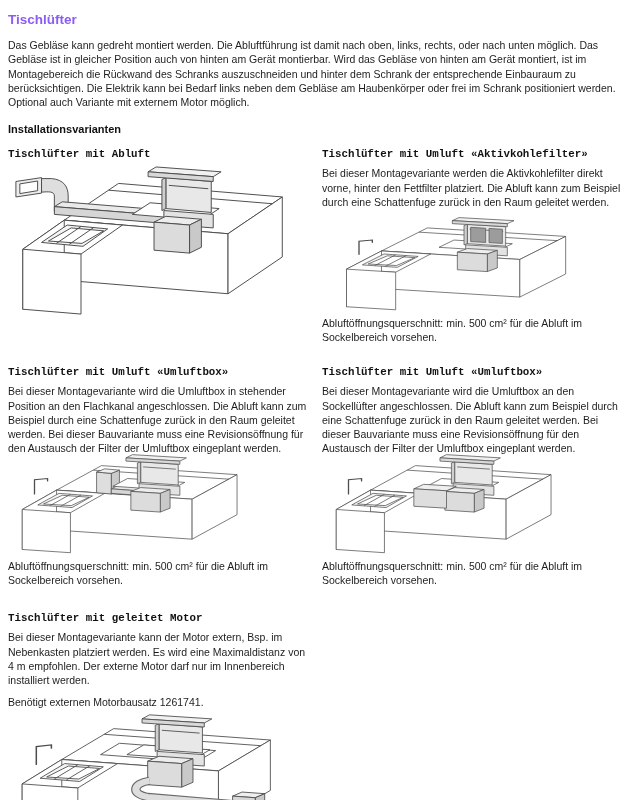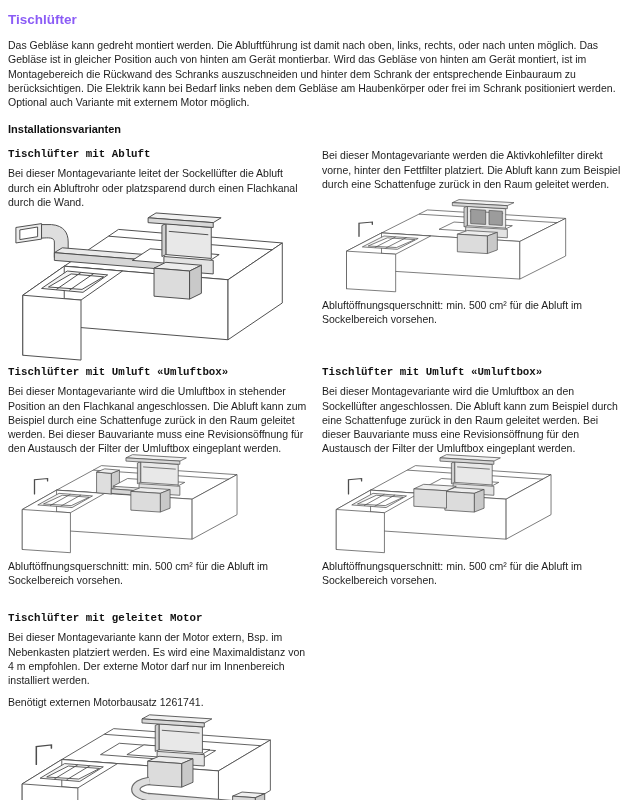--- a/index.html
+++ b/index.html
@@ -65,37 +65,37 @@
   <h1 class="page-title">Tischlüfter</h1>
 
   <p class="intro">Das Gebläse kann gedreht montiert werden. Die Abluftführung ist damit nach oben, links, rechts, oder nach unten möglich. Das Gebläse ist in gleicher Position auch von hinten am Gerät montierbar. Wird das Gebläse von hinten am Gerät montiert, ist im Montagebereich die Rückwand des Schranks auszuschneiden und hinter dem Schrank der entsprechende Einbauraum zu berücksichtigen. Die Elektrik kann bei Bedarf links neben dem Gebläse am Haubenkörper oder frei im Schrank positioniert werden. Optional auch Variante mit externem Motor möglich.</p>
 
   <h2 class="section-heading">Installationsvarianten</h2>
 
   <div class="grid">
 
     <section class="cell">
       <h3>Tischlüfter mit Abluft</h3>
-      <p>Bei dieser Montagevariante leitet der Sockellüfter die Abluft durch ein Abluftrohr oder platzsparend durch einen Flachkanal durch die Wand.</p>
       <div class="fig fig-v1">
         <svg width="296" height="150" viewBox="0 0 300 155" preserveAspectRatio="none">
           <use href="#counter"></use>
           <g stroke="#4d4d4d" stroke-width="1" stroke-linejoin="round">
             <path d="M8,16 L34,12 L34,28 L8,32 Z" fill="#ececec"></path>
             <path d="M12,18.5 L30,15.5 L30,25.5 L12,28.5 Z" fill="#ffffff"></path>
             <path d="M34,13 L44,13 C57,14 61,22 61,31 L61,47 L47,47 L47,31 C47,26 41,26.5 34,27 Z" fill="#dedede"></path>
             <path d="M47,42 L168,52 L176,47 L55,37 Z" fill="#eaeaea"></path>
             <path d="M47,42 L168,52 L168,60 L47,50 Z" fill="#d6d6d6"></path>
           </g>
           <use href="#extractor"></use>
         </svg>
       </div>
     </section>
 
     <section class="cell">
+      <h3>Tischlüfter mit Umluft «Aktivkohlefilter»</h3>
       <p>Bei dieser Montagevariante werden die Aktivkohlefilter direkt vorne, hinter den Fettfilter platziert. Die Abluft kann zum Beispiel durch eine Schattenfuge zurück in den Raum geleitet werden.</p>
       <div class="fig fig-v2">
         <svg width="250" height="94" viewBox="0 0 300 155" preserveAspectRatio="none">
           <use href="#counter"></use>
           <use href="#tap"></use>
           <use href="#extractor"></use>
           <g stroke="#555555" stroke-width="1" stroke-linejoin="round">
             <path d="M164,17 L182,18.5 L182,42 L164,40.5 Z" fill="#9c9c9c"></path>
             <path d="M186,18.8 L202,20.2 L202,43.6 L186,42.2 Z" fill="#9c9c9c"></path>
           </g>

